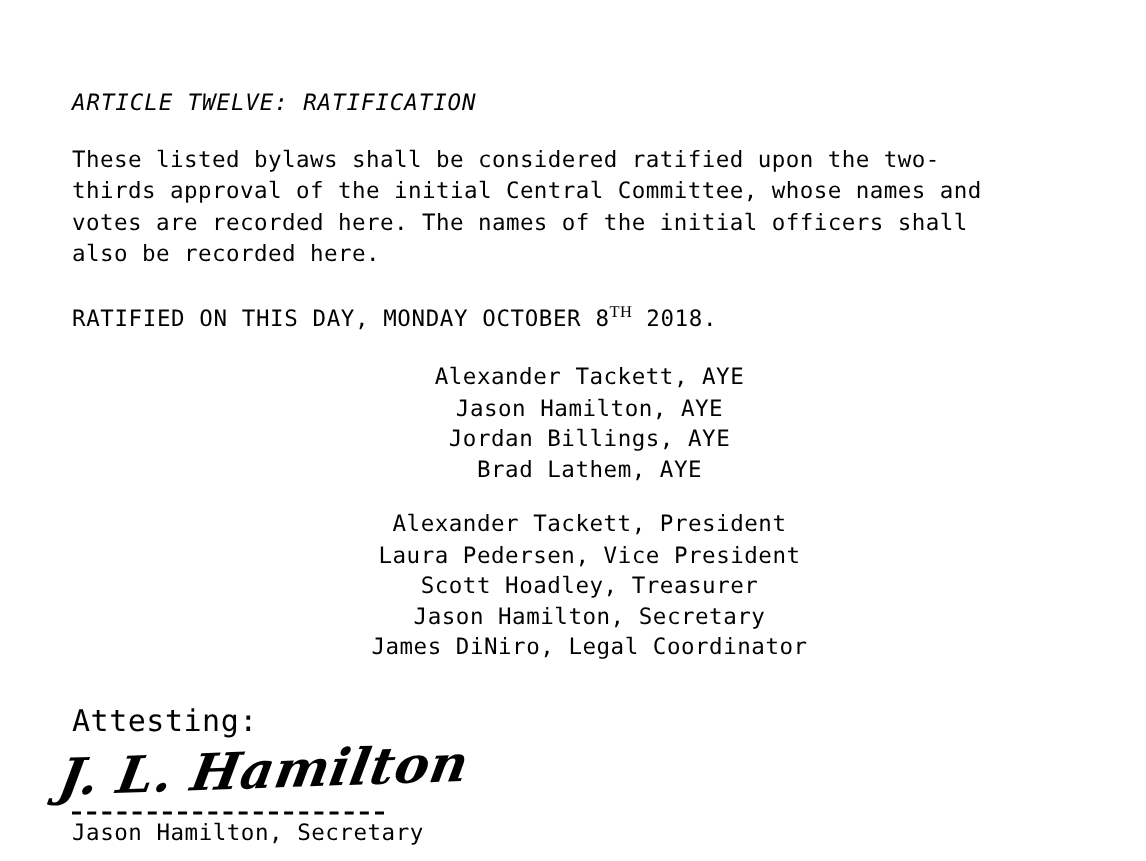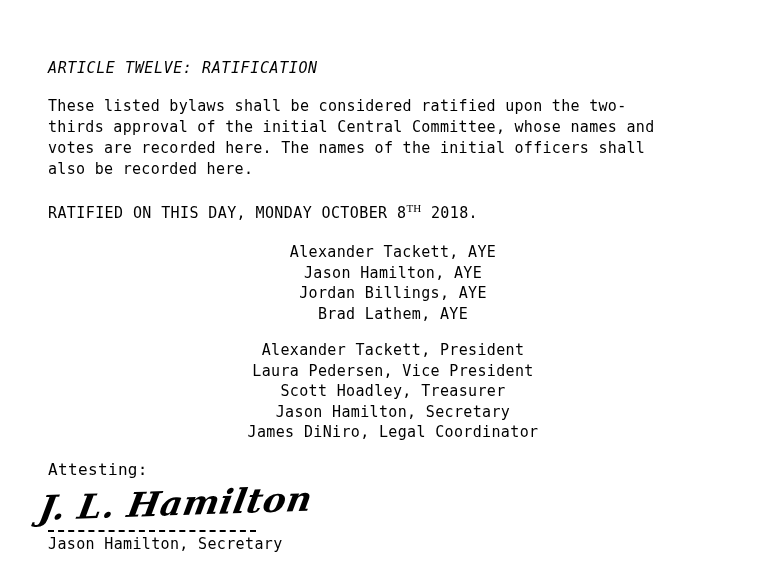--- a/index.html
+++ b/index.html
@@ -60,24 +60,24 @@
     list-style: none;
     text-align: center;
   }
   .list li {
     font-size: 15px;
     line-height: 20.5px;
     letter-spacing: 0.35px;
     white-space: pre;
   }
   .attesting {
-    font-size: 16px;
+    font-size: 20px;
     line-height: 21px;
     letter-spacing: 0.35px;
-    margin: 16px 0 0 0;
+    margin: 28px 0 0 0;
     white-space: pre;
   }
   .signature-block {
     position: relative;
     margin-top: 12px;
     height: 58px;
   }
   .signature {
     position: absolute;
     left: -12px;

